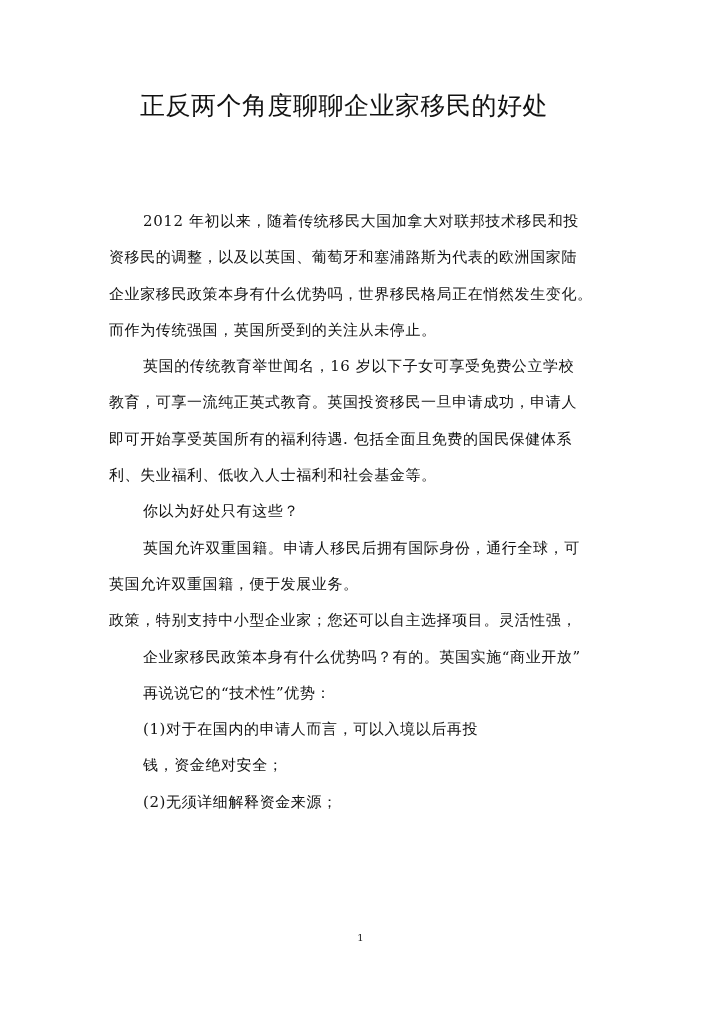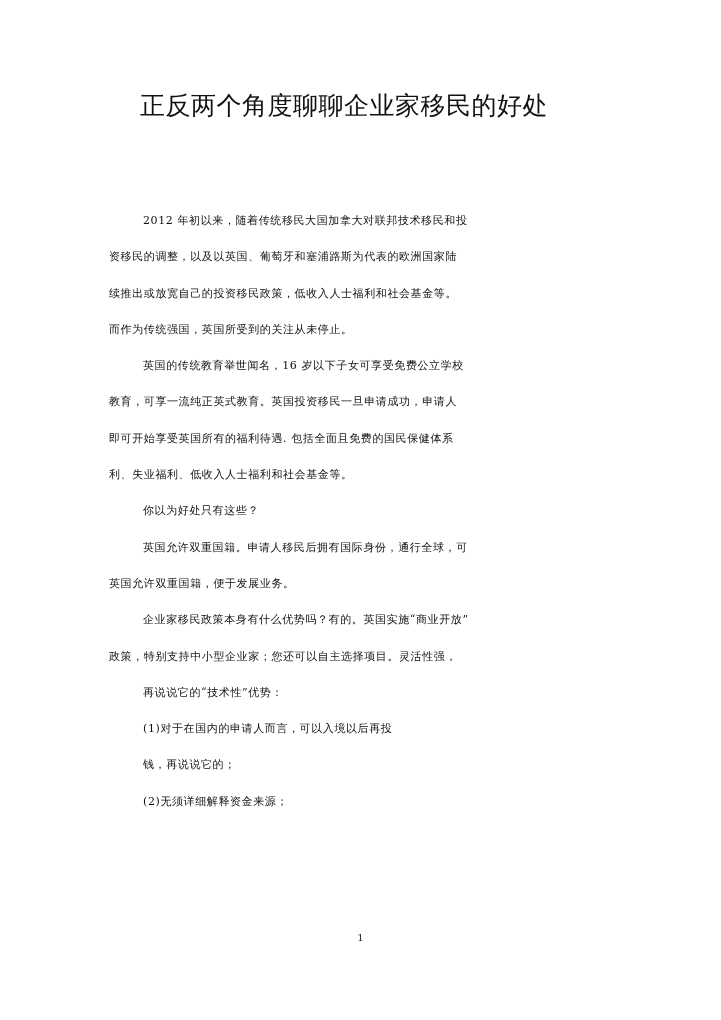--- a/index.html
+++ b/index.html
@@ -34,21 +34,21 @@
       color: #111111;
       font-family: "DejaVu Serif", "Liberation Serif", serif;
     }
     .body-text {
       position: absolute;
       left: 109px;
       top: 203px;
       width: 520px;
     }
     .line {
-      font-size: 11px;
+      font-size: 15px;
       height: 36.3px;
       line-height: 36.3px;
       white-space: nowrap;
       letter-spacing: 0.6px;
       color: #111111;
     }
     .indent {
       padding-left: 34px;
     }
     .page-number {
@@ -64,31 +64,31 @@
   </style>
 </head>
 <body>
 
 <div class="page">
   <h1 class="title" style="margin:0;font-weight:normal;">正反两个角度聊聊企业家移民的好处</h1>
 
   <div class="body-text">
     <div class="line indent">2012 年初以来，随着传统移民大国加拿大对联邦技术移民和投</div>
     <div class="line">资移民的调整，以及以英国、葡萄牙和塞浦路斯为代表的欧洲国家陆</div>
-    <div class="line">续推出或放宽自己的投资移民政策，低收入人士福利和社会基金等。</div>
+    <div class="line">企业家移民政策本身有什么优势吗，世界移民格局正在悄然发生变化。</div>
     <div class="line">而作为传统强国，英国所受到的关注从未停止。</div>
     <div class="line indent">英国的传统教育举世闻名，16 岁以下子女可享受免费公立学校</div>
     <div class="line">教育，可享一流纯正英式教育。英国投资移民一旦申请成功，申请人</div>
     <div class="line">即可开始享受英国所有的福利待遇. 包括全面且免费的国民保健体系</div>
     <div class="line">利、失业福利、低收入人士福利和社会基金等。</div>
     <div class="line indent">你以为好处只有这些？</div>
     <div class="line indent">英国允许双重国籍。申请人移民后拥有国际身份，通行全球，可</div>
     <div class="line">英国允许双重国籍，便于发展业务。</div>
+    <div class="line">政策，特别支持中小型企业家；您还可以自主选择项目。灵活性强，</div>
     <div class="line indent">企业家移民政策本身有什么优势吗？有的。英国实施“商业开放”</div>
-    <div class="line">政策，特别支持中小型企业家；您还可以自主选择项目。灵活性强，</div>
     <div class="line indent">再说说它的“技术性”优势：</div>
     <div class="line indent">(1)对于在国内的申请人而言，可以入境以后再投</div>
-    <div class="line indent">钱，再说说它的；</div>
+    <div class="line indent">钱，资金绝对安全；</div>
     <div class="line indent">(2)无须详细解释资金来源；</div>
   </div>
 
   <div class="page-number">1</div>
 </div>
 
 </body></html>

